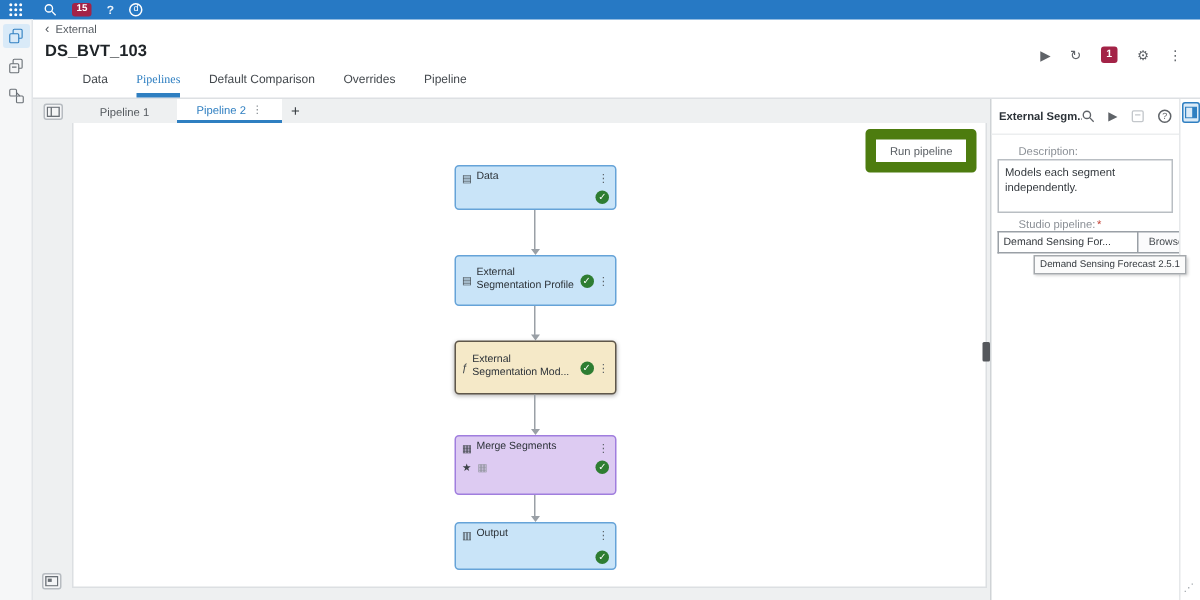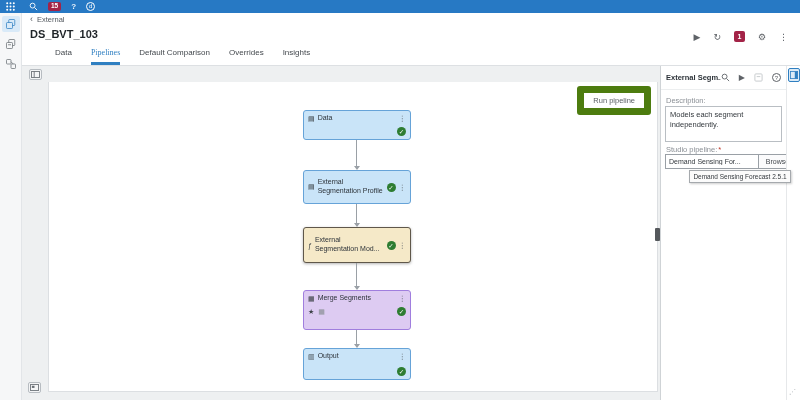--- a/index.html
+++ b/index.html
@@ -69,21 +69,21 @@
   .overview-btn { left:6px; top:316px; width:13px; height:11px; border:1px solid #b7bcc1; border-radius:2px; background:#f4f5f6; display:flex; align-items:center; justify-content:center; cursor:pointer; }
 
   
   .rpanel { left:638px; top:0; width:126px; height:334px; background:#fff; border-left:1px solid #cfd3d6; }
   .rp-head { position:absolute; left:0; top:0; width:100%; height:24px; display:flex; align-items:center; padding:0 5px; border-bottom:1px solid #eceeef; }
   .rp-title { font-size:7.5px; font-weight:bold; color:#2c3238; flex:1; white-space:nowrap; overflow:hidden; }
   .rp-icons { display:flex; align-items:center; gap:9px; color:#5f6368; }
   .rp-icons .gi { font-size:8px; cursor:pointer; }
   .gi.disabled { color:#c3c7cb; cursor:default; }
   .helpc { width:9px; height:9px; border:1px solid #5f6368; border-radius:50%; font-size:6px; line-height:8px; text-align:center; color:#5f6368; cursor:pointer; }
-  .rp-label { position:absolute; left:5px; font-size:7.5px; color:#8b9096; }
+  .rp-label { position:absolute; left:18px; font-size:7.5px; color:#8b9096; }
   .req { color:#c0392b; margin-left:1px; }
   .desc-box { position:absolute; left:4px; top:40px; width:117px; height:36px; border:1px solid #b9bec3; background:#fff; font-family:"Liberation Sans","DejaVu Sans",sans-serif; font-size:7.5px; color:#33383d; padding:3px 4px; resize:none; line-height:1.3; }
   .dp-row { position:absolute; left:4px; top:88px; width:132px; height:15px; display:flex; }
   .dp-input { flex:1; min-width:0; border:1px solid #9aa0a6; border-right:none; font-family:"Liberation Sans","DejaVu Sans",sans-serif; font-size:7px; color:#33383d; padding:0 3px; }
   .browse-btn { width:39px; border:1px solid #9aa0a6; background:#fbfbfc; font-size:7px; color:#44494e; cursor:pointer; }
   .tooltip { position:absolute; left:28px; top:104px; width:102px; height:13px; background:#fbfbfb; border:1px solid #a5a9ad; box-shadow:1px 1px 2px rgba(0,0,0,.2); font-size:6.5px; color:#33383d; display:flex; align-items:center; justify-content:center; white-space:nowrap; z-index:6; }
 
   
   .rstrip { left:764px; top:0; width:14px; height:334px; background:#fff; border-left:1px solid #e6e8ea; }
   .ptoggle { position:absolute; left:1px; top:2px; width:12px; height:14px; border:1px solid #2f7fc1; background:#dcebf7; border-radius:2px; display:flex; align-items:center; justify-content:center; cursor:pointer; }
@@ -160,32 +160,42 @@
     <span class="sqbadge">1</span>
     <span class="gi">⚙</span>
     <span class="gi">⋮</span>
   </div>
 
   <div class="abs tabs-row">
     <div class="tab">Data</div>
     <div class="tab active">Pipelines</div>
     <div class="tab">Default Comparison</div>
     <div class="tab">Overrides</div>
-    <div class="tab">Insights</div>
+    <div class="tab">Pipeline</div>
   </div>
 
   <div class="abs content">
 
     <div class="abs expand-btn">
       <svg viewBox="0 0 10 8" width="9" height="7">
           <rect x="0.5" y="0.5" width="9" height="7" fill="none" stroke="#6a7076"></rect>
           <line x1="3.5" y1="0.5" x2="3.5" y2="7.5" stroke="#6a7076"></line>
         </svg>
     </div>
 
+    <div class="abs ptab-bar">
+      <div class="ptab">
+        <span>Pipeline 1</span>
+      </div>
+      <div class="ptab active">
+        <span>Pipeline 2</span>
+        <span class="pdots">⋮</span>
+      </div>
+      <div class="ptab-add">+</div>
+    </div>
 
     <div class="abs canvas">
       <button class="abs run-btn">Run pipeline</button>
 
       <div class="abs node node-blue" style="top:28px;height:30px;">
         <div class="nrow">
           <span class="nicon">▤</span>
           <span class="nlabel">Data</span>
           <span class="ndots">⋮</span>
         </div>

